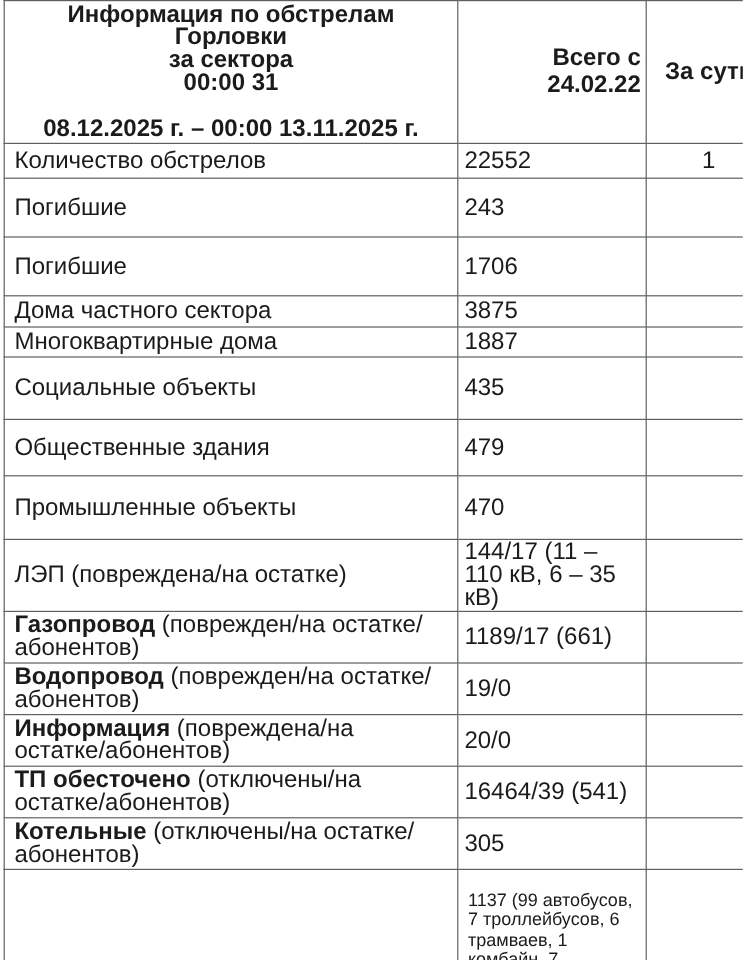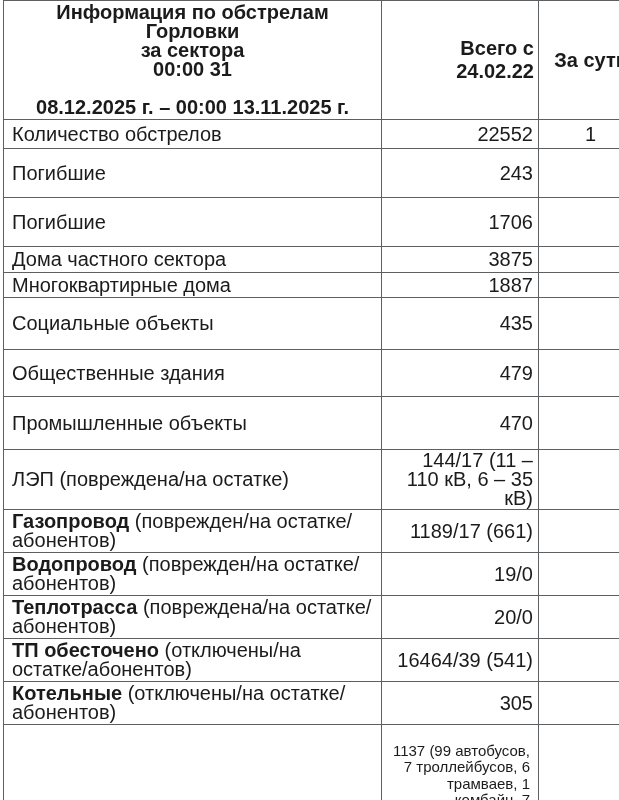--- a/index.html
+++ b/index.html
@@ -29,21 +29,21 @@
   td.c-label { width: 369px; }
   td.c-total { width: 148px; }
   td.c-daily { width: 95px;  }
 
   .label-cell {
     text-align: left;
     padding: 2px 6px 2px 8px;
     line-height: 19px;
   }
   .num-cell {
-    text-align: right;
+    text-align: left;
     padding: 1px 5px;
     line-height: 19px;
     margin-top: 44px;
   }
   .daily-cell {
     text-align: center;
     padding: 1px 4px;
   }
   .header-info {
     text-align: center;
@@ -141,21 +141,21 @@
       <td class="c-daily daily-cell"></td>
     </tr>
 
     <tr style="height:25px;">
       <td class="c-label label-cell"><span class="strong">Водопровод</span><span> (поврежден/на остатке/абонентов)</span></td>
       <td class="c-total num-cell">19/0</td>
       <td class="c-daily daily-cell"></td>
     </tr>
 
     <tr style="height:25px;">
-      <td class="c-label label-cell"><span class="strong">Теплотрасса</span><span> (повреждена/на остатке/абонентов)</span></td>
+      <td class="c-label label-cell"><span class="strong">Информация</span><span> (повреждена/на остатке/абонентов)</span></td>
       <td class="c-total num-cell">20/0</td>
       <td class="c-daily daily-cell"></td>
     </tr>
 
     <tr style="height:25px;">
       <td class="c-label label-cell"><span class="strong">ТП обесточено</span><span> (отключены/на остатке/абонентов)</span></td>
       <td class="c-total num-cell">16464/39 (541)</td>
       <td class="c-daily daily-cell"></td>
     </tr>
 

